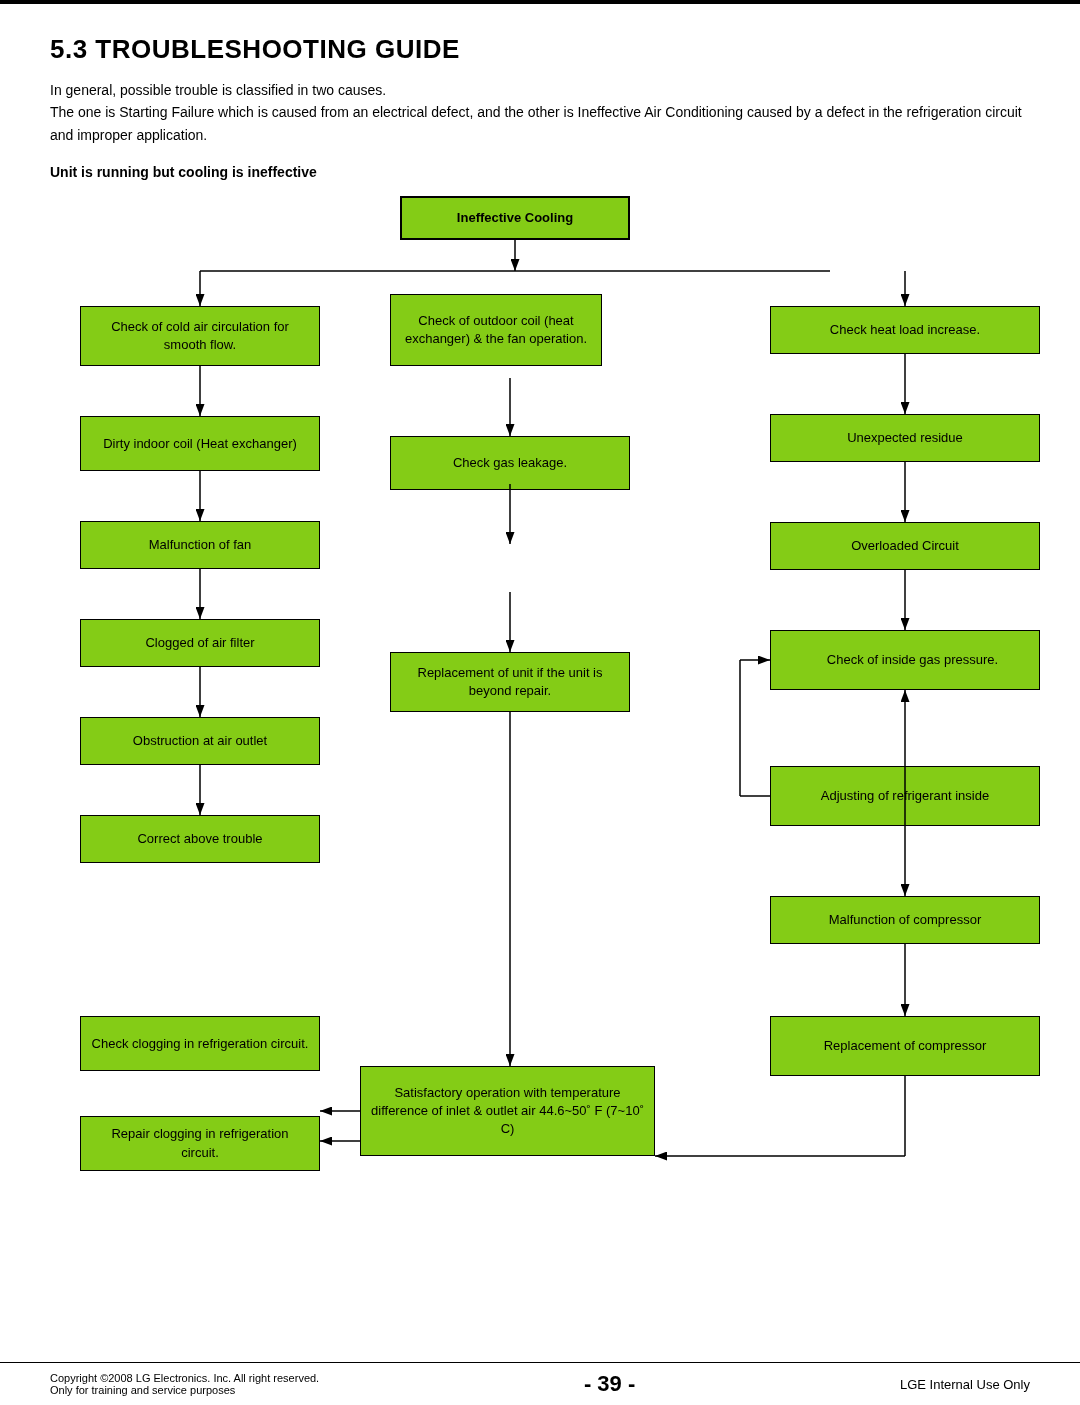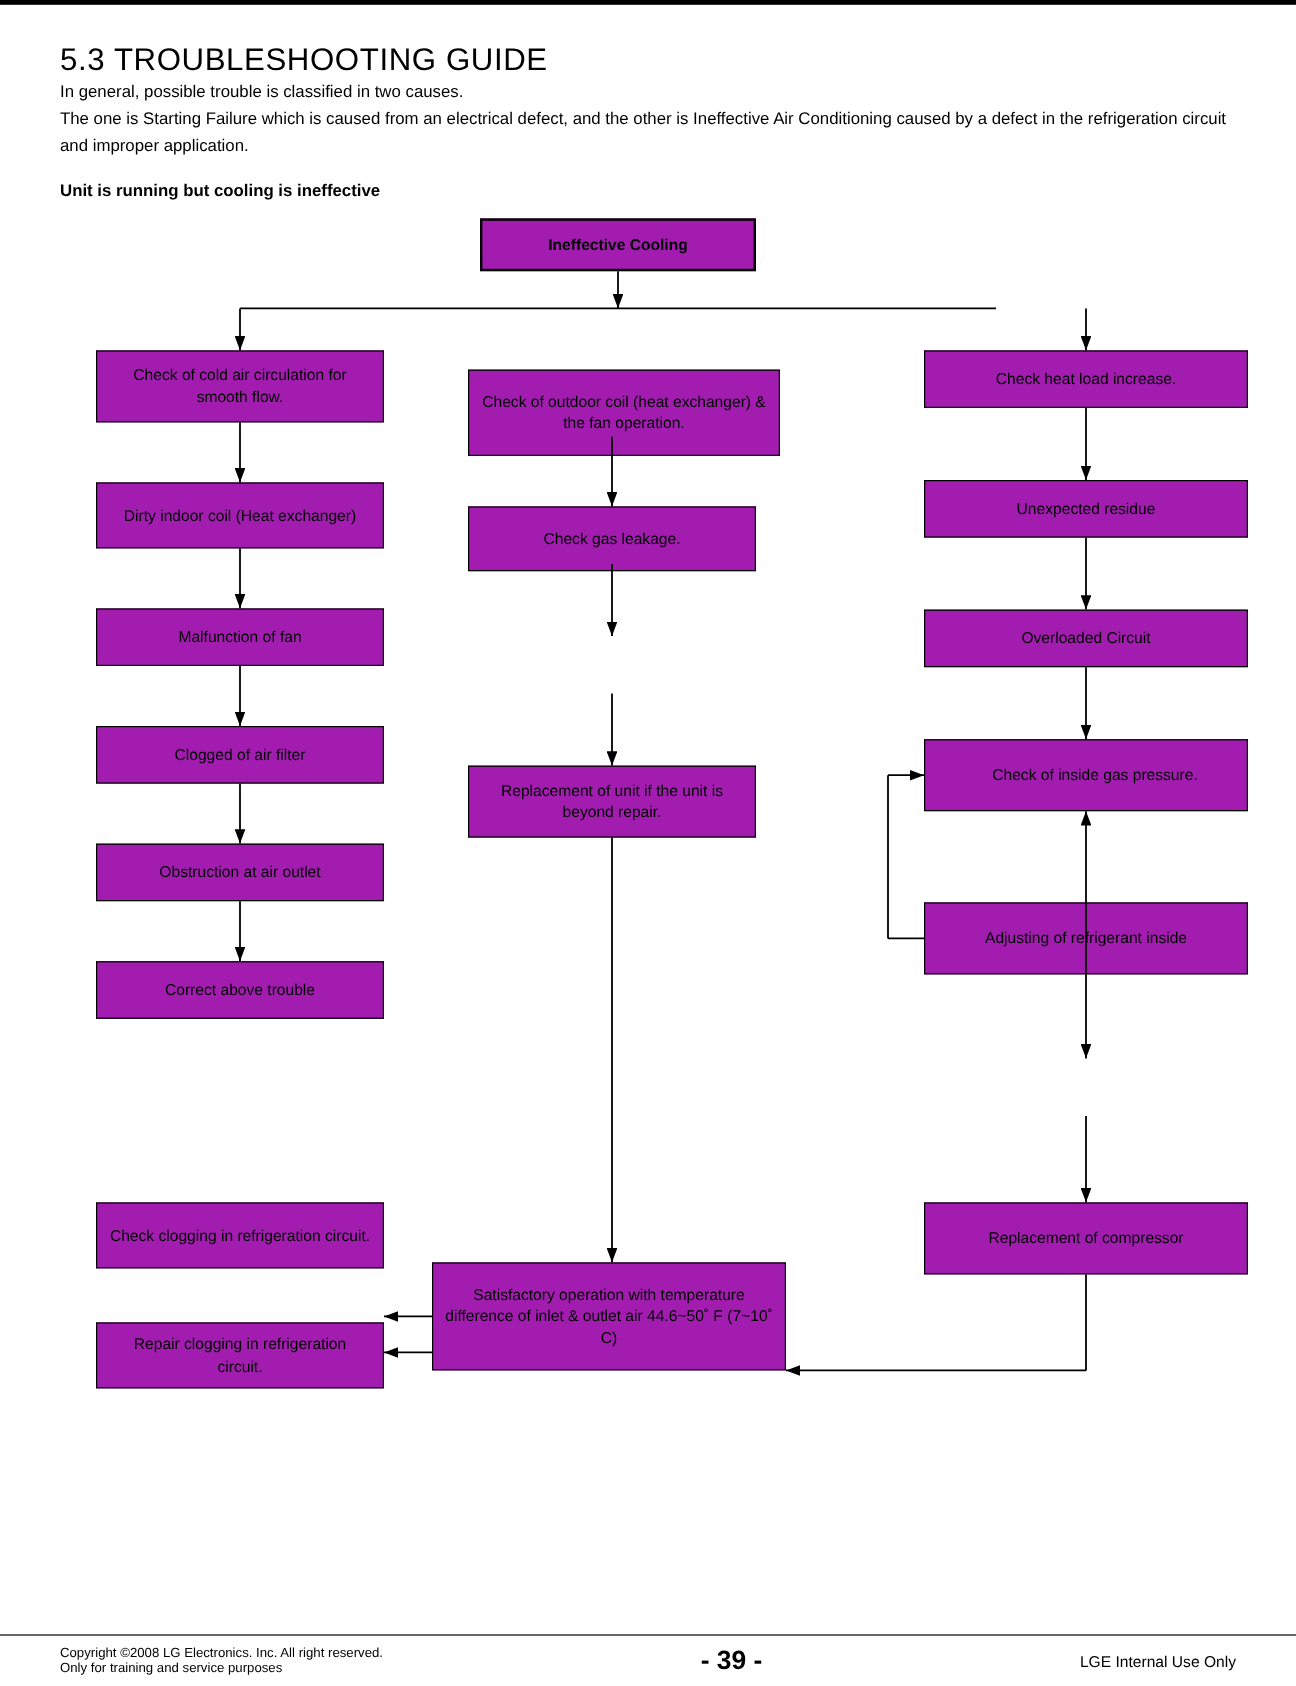--- a/index.html
+++ b/index.html
@@ -27,21 +27,22 @@
       width: 100%;
     }
 
     .content-area {
       flex: 1;
       padding: 30px 50px 20px 50px;
     }
 
     .section-title {
       font-size: 26px;
-      font-weight: normal;
+      font-weight: bold;
+      margin-bottom: 14px;
       letter-spacing: 0.5px;
     }
 
     .intro-text {
       font-size: 14px;
       line-height: 1.6;
       margin-bottom: 18px;
     }
 
     .sub-heading {
@@ -53,21 +54,21 @@
     
     .flowchart-container {
       position: relative;
       width: 100%;
       height: 1050px;
     }
 
     .flow-box {
       position: absolute;
       border: 1.5px solid #000;
-      background: #a21caf;
+      background: #84cc16;
       font-size: 13px;
       line-height: 1.4;
       display: flex;
       align-items: center;
       justify-content: center;
       text-align: center;
       padding: 8px 10px;
     }
 
     .flow-box.bold-border {
@@ -135,39 +136,40 @@
       <div class="flow-box" style="left: 30px; top: 220px; width: 240px; height: 55px;">Dirty indoor coil (Heat exchanger)</div>
 
       <div class="flow-box" style="left: 30px; top: 325px; width: 240px; height: 48px;">Malfunction of fan</div>
 
       <div class="flow-box" style="left: 30px; top: 423px; width: 240px; height: 48px;">Clogged of air filter</div>
 
       <div class="flow-box" style="left: 30px; top: 521px; width: 240px; height: 48px;">Obstruction at air outlet</div>
 
       <div class="flow-box" style="left: 30px; top: 619px; width: 240px; height: 48px;">Correct above trouble</div>
 
-      <div class="flow-box" style="left: 340px; top: 126px; width: 260px; height: 72px;">Check of outdoor coil (heat exchanger) &amp; the fan operation.</div>
+      <div class="flow-box" style="left: 340px; top: 98px; width: 212px; height: 72px;">Check of outdoor coil (heat exchanger) &amp; the fan operation.</div>
 
       <div class="flow-box" style="left: 340px; top: 240px; width: 240px; height: 54px;">Check gas leakage.</div>
 
 
       <div class="flow-box" style="left: 340px; top: 456px; width: 240px; height: 60px;">Replacement of unit if the unit is beyond repair.</div>
 
       <div class="flow-box" style="left: 310px; top: 870px; width: 295px; height: 90px;">Satisfactory operation with temperature difference of inlet &amp; outlet air  44.6~50˚ F (7~10˚ C)</div>
 
       <div class="flow-box" style="left: 720px; top: 110px; width: 270px; height: 48px;">Check heat load increase.</div>
 
       <div class="flow-box" style="left: 720px; top: 218px; width: 270px; height: 48px;">Unexpected residue</div>
 
       <div class="flow-box" style="left: 720px; top: 326px; width: 270px; height: 48px;">Overloaded Circuit</div>
 
       <div class="flow-box" style="left: 720px; top: 434px; width: 270px; height: 60px; padding-left: 25px;">Check of inside gas pressure.</div>
 
       <div class="flow-box" style="left: 720px; top: 570px; width: 270px; height: 60px;">Adjusting of refrigerant inside</div>
 
+      <div class="flow-box" style="left: 720px; top: 700px; width: 270px; height: 48px;">Malfunction of compressor</div>
 
       <div class="flow-box" style="left: 720px; top: 820px; width: 270px; height: 60px;">Replacement of compressor</div>
 
       <div class="flow-box" style="left: 30px; top: 820px; width: 240px; height: 55px;">Check clogging in refrigeration circuit.</div>
 
       <div class="flow-box" style="left: 30px; top: 920px; width: 240px; height: 55px;">Repair clogging in refrigeration circuit.</div>
 
       <svg class="flowchart-svg">
         <defs>
           <marker id="arrowhead" markerWidth="8" markerHeight="6" refX="8" refY="3" orient="auto">

